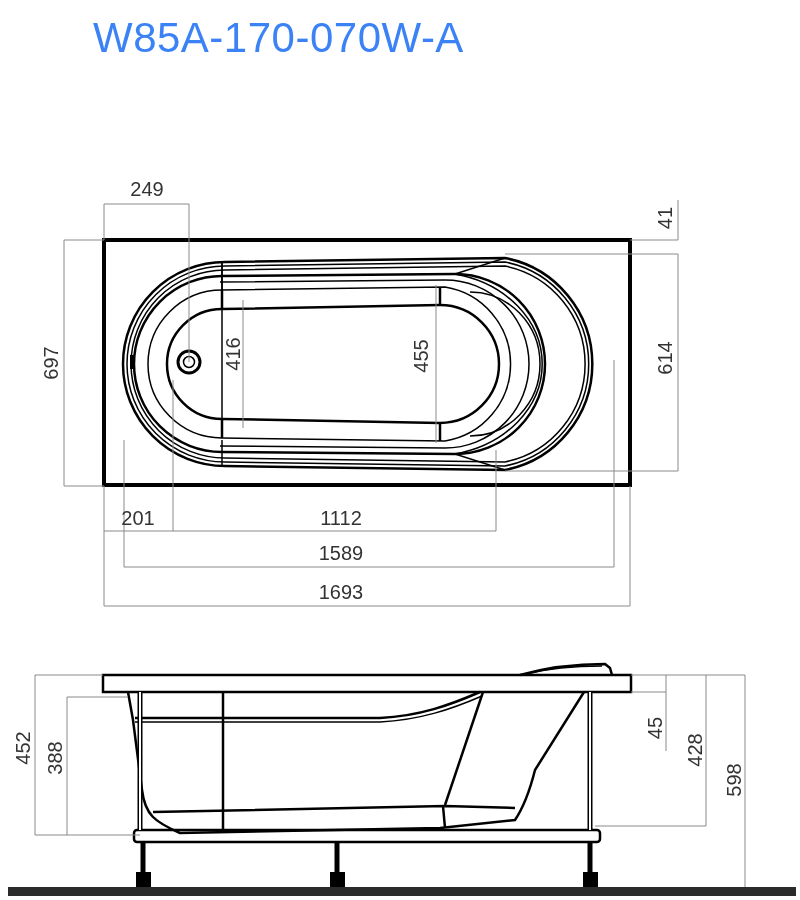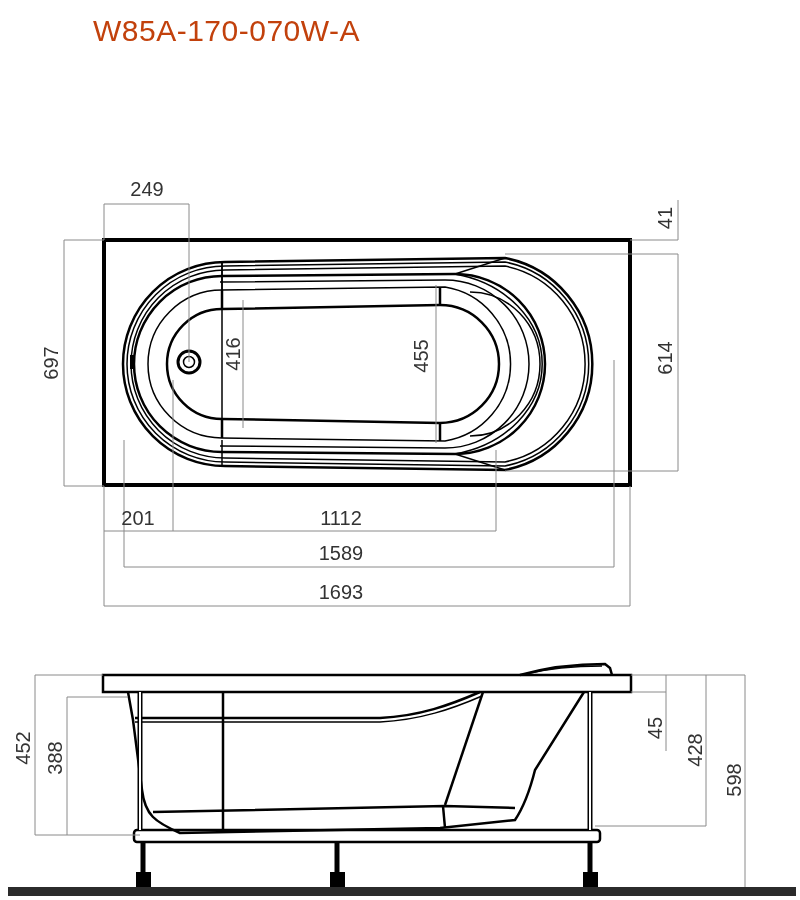--- a/index.html
+++ b/index.html
@@ -1,18 +1,18 @@
 <!DOCTYPE html>
 <html><head>
 <meta charset="utf-8">
 <style>
   html, body { margin: 0; padding: 0; background: #ffffff; }
   body { width: 800px; height: 900px; position: relative; overflow: hidden;
          font-family: "Liberation Sans", sans-serif; }
-  .title { position: absolute; left: 93px; top: 14px; font-size: 30px; color: #c2410c;
+  .title { position: absolute; left: 93px; top: 14px; font-size: 42px; color: #3b82f6;
            letter-spacing: 0.5px; font-family: "Liberation Sans", sans-serif; }
   svg { position: absolute; left: 0; top: 0; }
   .dim { fill: #333333; font-family: "Liberation Sans", sans-serif; font-size: 20px; }
   .dimline { stroke: #8a8a8a; stroke-width: 1; fill: none; }
   .thick { stroke: #000; stroke-width: 4; fill: none; }
   .med { stroke: #000; stroke-width: 2.5; fill: none; }
   .thin { stroke: #000; stroke-width: 1.5; fill: none; }
 </style>
 </head>
 <body>

